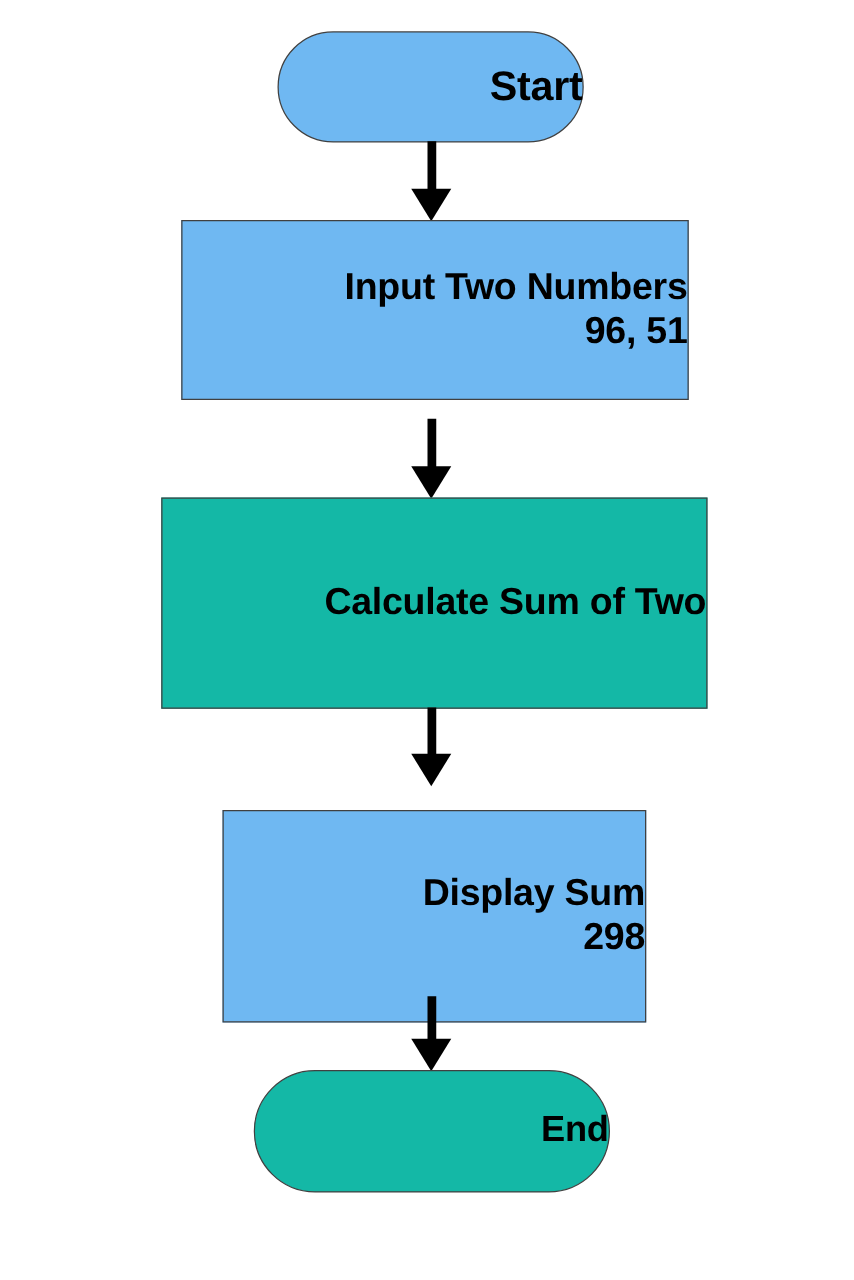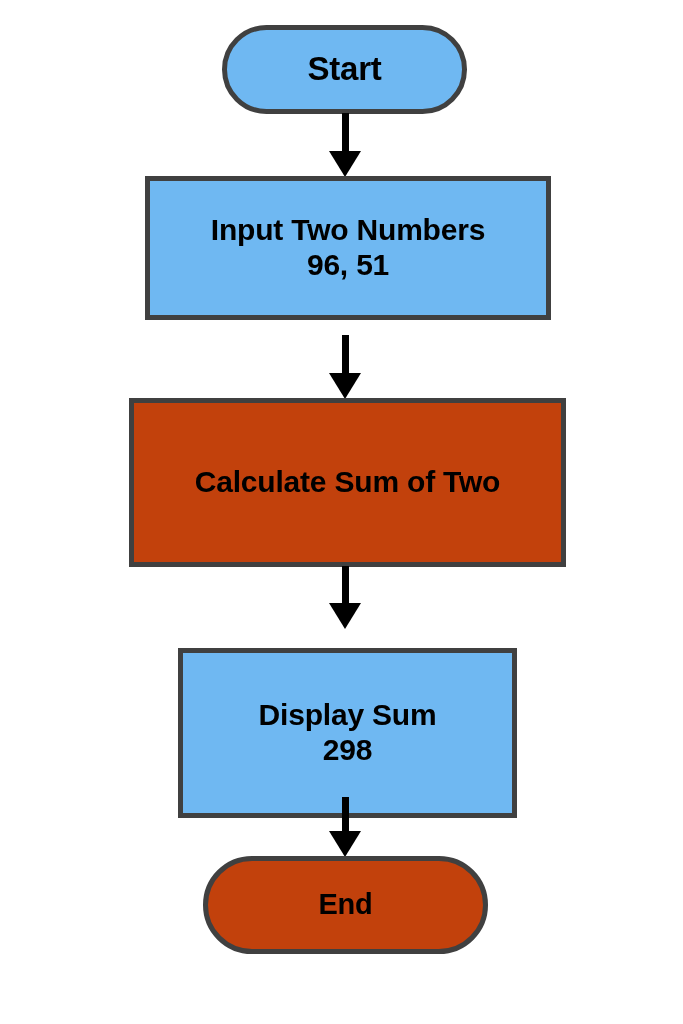--- a/index.html
+++ b/index.html
@@ -16,42 +16,42 @@
   #flowchart {
     position: relative;
     width: 683px;
     height: 1024px;
     background: #ffffff;
   }
 
   .node {
     position: absolute;
     box-sizing: border-box;
-    border: 5px solid #404040;
+    border: 1px solid #404040;
     display: flex;
     flex-direction: column;
-    align-items: center;
+    align-items: flex-end;
     justify-content: center;
     text-align: center;
     color: #000000;
     font-weight: bold;
     line-height: 1.16;
     letter-spacing: -0.2px;
   }
   .node .line {
     display: block;
     white-space: nowrap;
   }
 
   .terminator {
     border-radius: 999px;
   }
 
   .fill-blue   { background: #6FB8F2; }
-  .fill-orange { background: #c2410c; }
+  .fill-orange { background: #14b8a6; }
 
   
   #node-start {
     left: 222px;  top: 25px;
     width: 245px; height: 89px;
     font-size: 33px;
   }
   #node-input {
     left: 145px;  top: 176px;
     width: 406px; height: 144px;

